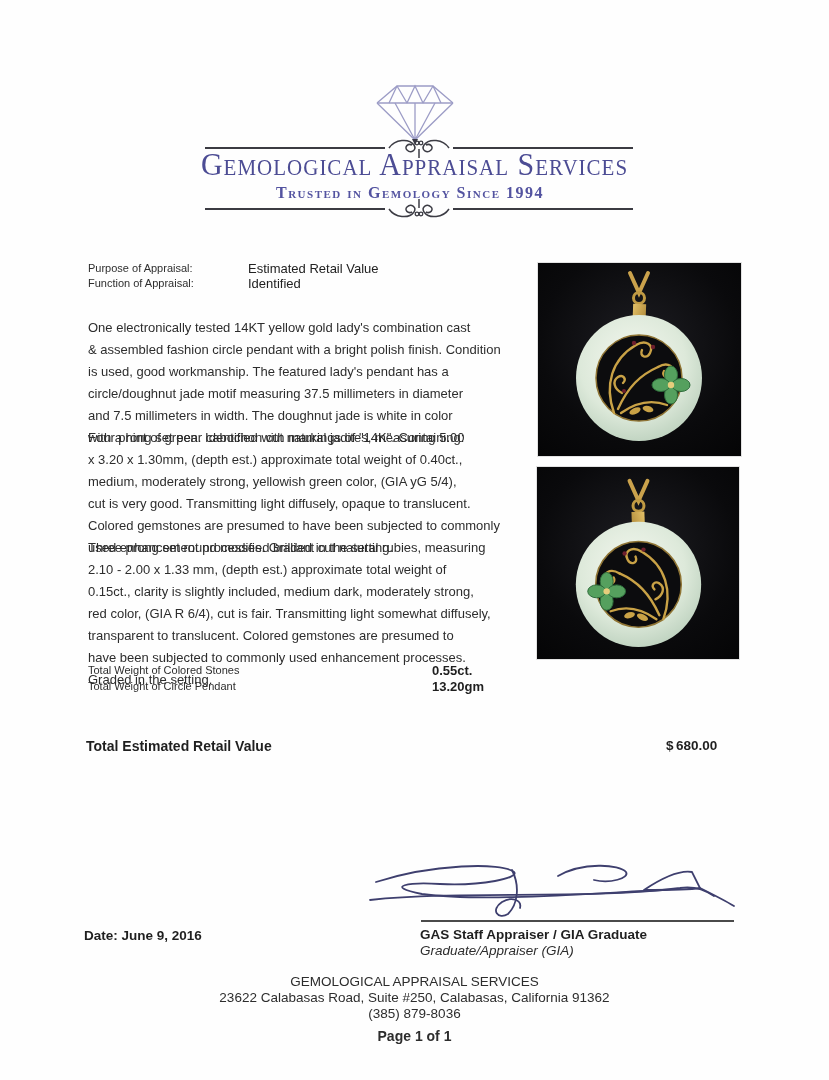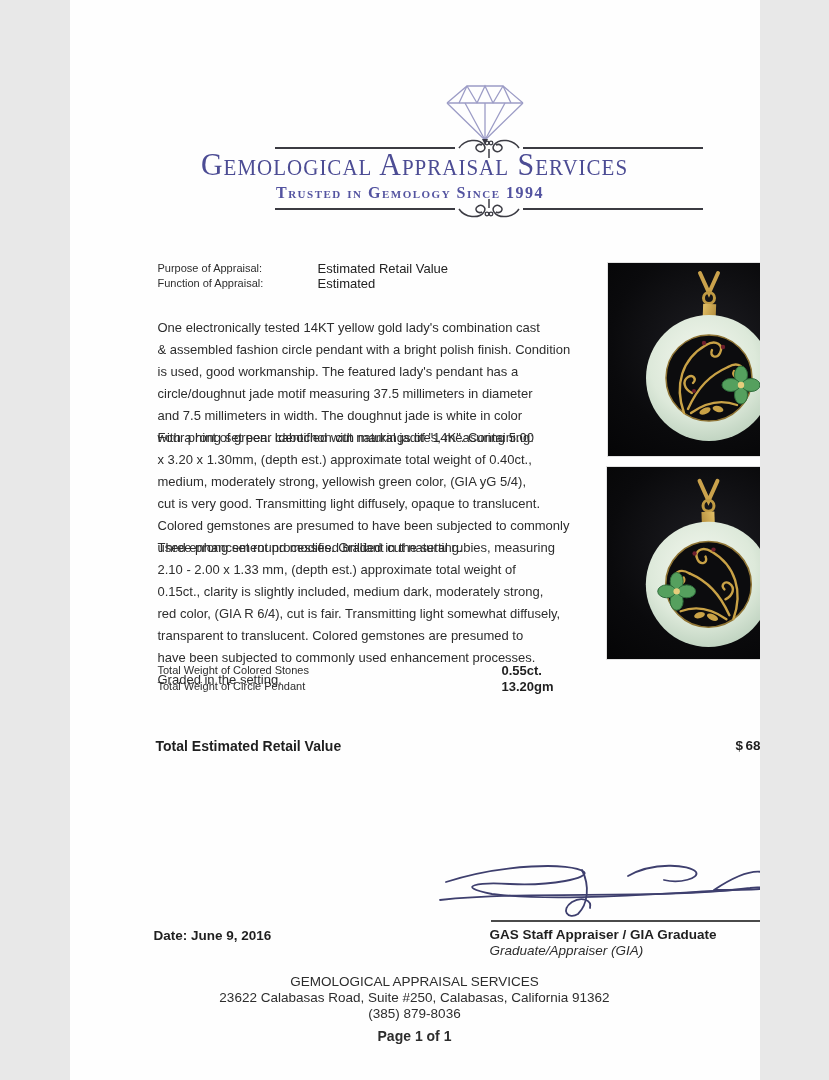--- a/index.html
+++ b/index.html
@@ -1,17 +1,17 @@
 <!DOCTYPE html>
 <html><head>
 <meta charset="utf-8">
 <style>
   html,body{margin:0;padding:0;background:#e8e8e8;}
   .page{
-    position:relative;width:690px;height:1080px;background:#fefefe;
+    position:relative;width:829px;height:1080px;background:#fefefe;
     font-family:"Liberation Sans",sans-serif;color:#2e2e2e;overflow:hidden;
     margin:0 auto;
   }
   .abs{position:absolute;}
   
   .brand-title{
     left:0;right:0;top:148px;text-align:center;
     font-family:"Liberation Serif",serif;font-variant:small-caps;
     font-size:30px;letter-spacing:1px;color:#4c4c94;
     transform:scaleY(1.05);
@@ -86,21 +86,21 @@
       </g>
       <circle cx="30" cy="7" r="1.8" fill="none" stroke="#3c3c44" stroke-width="1.3"></circle>
       <circle cx="34" cy="7" r="1.8" fill="none" stroke="#3c3c44" stroke-width="1.3"></circle>
     </svg>
     <div class="line"></div>
   </div>
 
   <div class="abs lbl" style="left:88px;top:261px">Purpose of Appraisal:</div>
   <div class="abs val-bold" style="left:248px;top:261px">Estimated Retail Value</div>
   <div class="abs lbl" style="left:88px;top:276px">Function of Appraisal:</div>
-  <div class="abs val-bold" style="left:248px;top:276px">Estimated</div>
+  <div class="abs val-bold" style="left:248px;top:276px">Identified</div>
 
   <div class="abs para" style="top:317px">One electronically tested 14KT yellow gold lady's combination cast
 &amp; assembled fashion circle pendant with a bright polish finish. Condition
 is used, good workmanship. The featured lady's pendant has a
 circle/doughnut jade motif measuring 37.5 millimeters in diameter
 and 7.5 millimeters in width. The doughnut jade is white in color
 with a hint of green. Identified with markings of "14K".  Containing:</div>
   <div class="abs para" style="top:427px">Four prong set pear cabochon cut natural jadites, measuring 5.00
 x 3.20 x 1.30mm, (depth est.) approximate total weight of 0.40ct.,
 medium, moderately strong, yellowish green color, (GIA yG 5/4),

